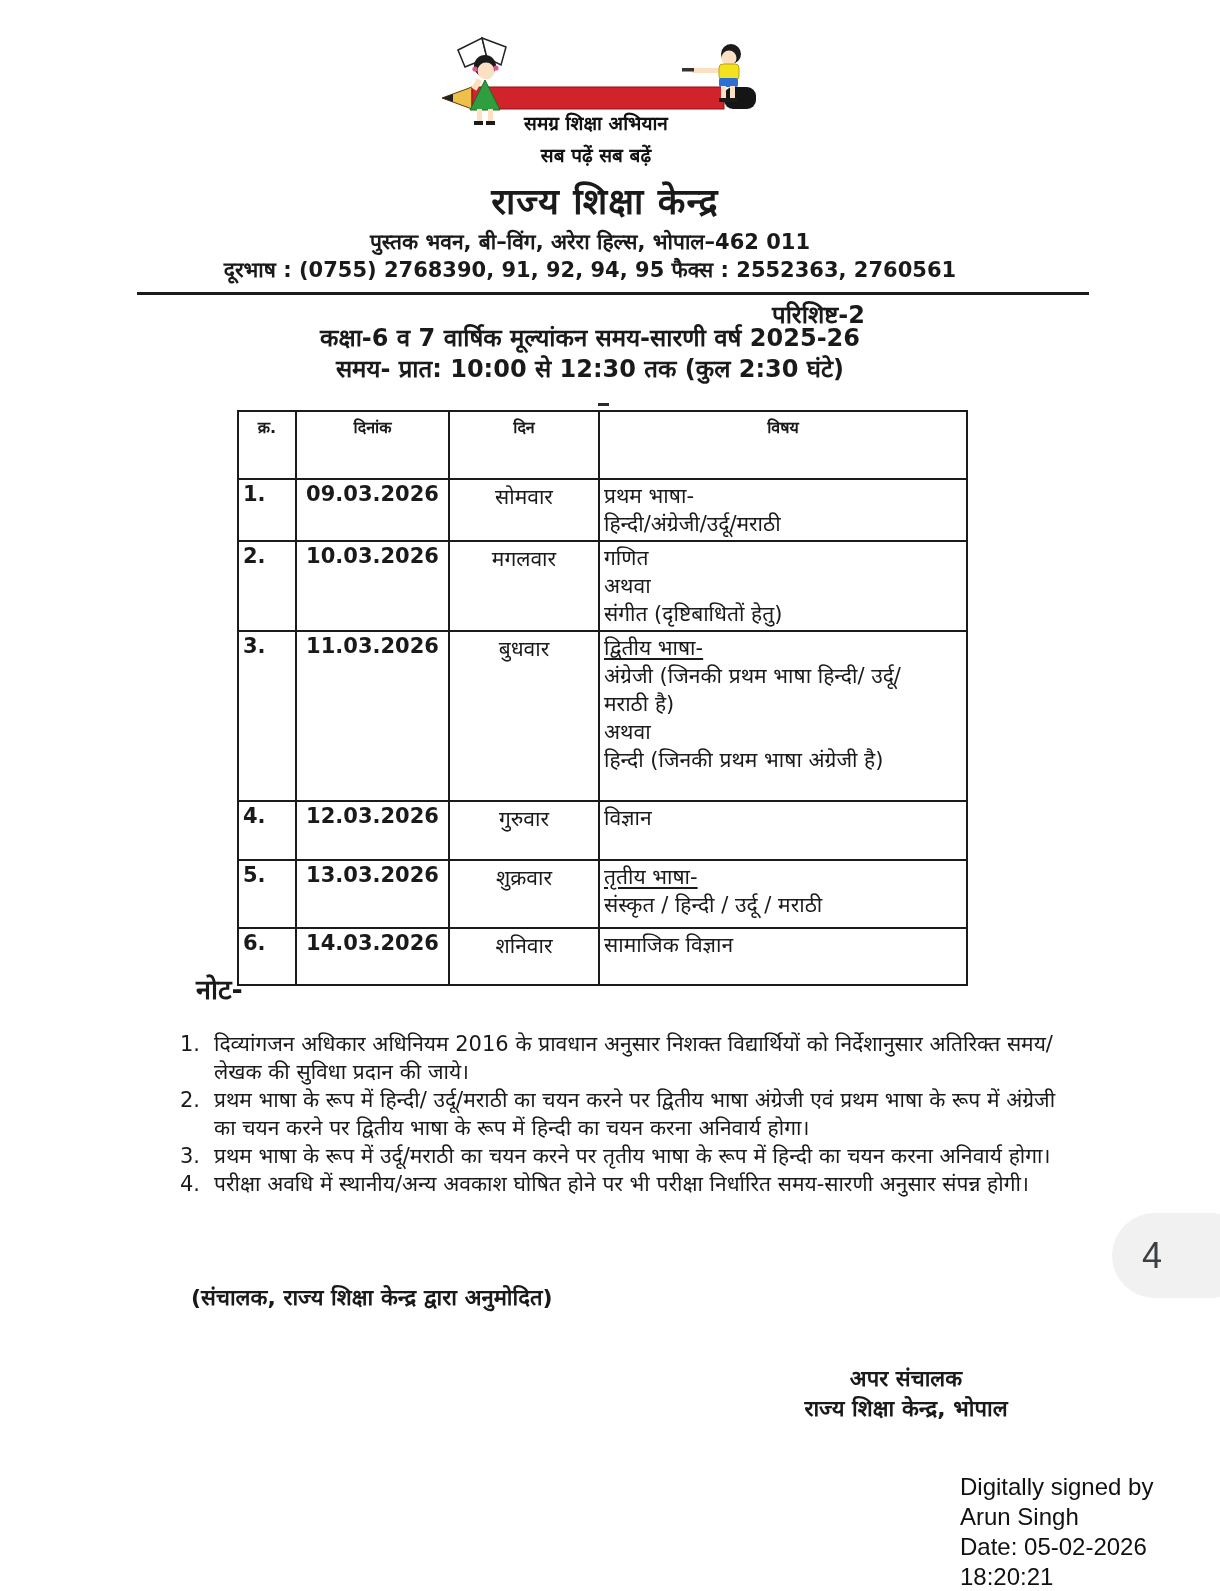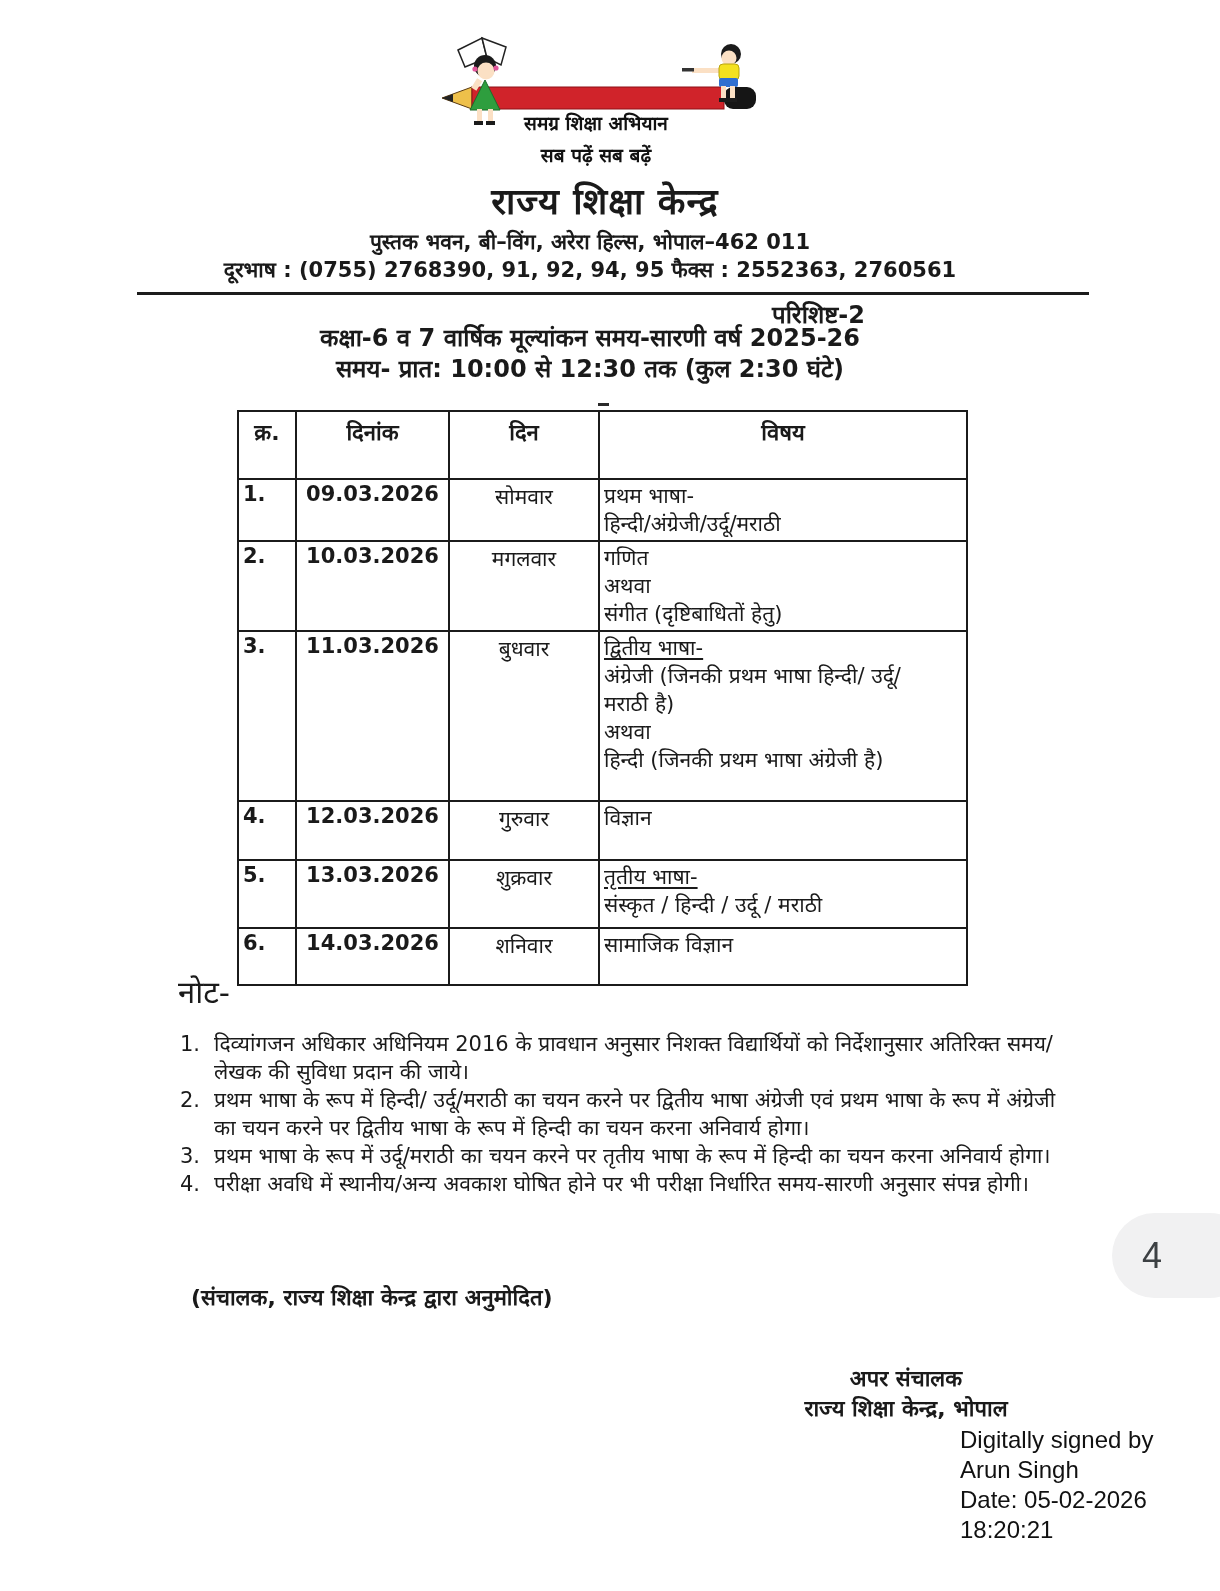--- a/index.html
+++ b/index.html
@@ -28,48 +28,48 @@
   
   .appendix{position:absolute;left:772px;top:297px;font-size:24px;font-weight:bold;}
   .doc-titles{position:absolute;left:0;top:323px;width:1180px;text-align:center;
               font-size:24px;font-weight:bold;line-height:31px;}
   .dash-mark{position:absolute;left:598px;top:403px;width:11px;height:3px;background:#2a2a2a;}
 
   
   .tt-wrap{position:absolute;left:237px;top:410px;}
   table.tt{border-collapse:collapse;table-layout:fixed;width:729px;}
   .tt th,.tt td{border:2px solid #1b1b1b;vertical-align:top;padding:2px 4px;}
-  .tt th{height:60px;font-size:22px;font-weight:bold;text-align:center;padding-top:4px;}
+  .tt th{height:60px;font-size:16px;font-weight:bold;text-align:center;padding-top:4px;}
   .tt col.c1{width:58px}.tt col.c2{width:153px}.tt col.c3{width:150px}.tt col.c4{width:368px}
   .c-sno{font-weight:bold;font-size:21px;text-align:left;}
   .c-date{font-weight:bold;font-size:21px;text-align:center;}
   .c-day{font-size:21px;text-align:center;}
   .c-sub{font-size:21px;text-align:left;}
   .c-sub div{line-height:28px;white-space:nowrap;}
   .c-sub div.u{text-decoration:underline;text-underline-offset:3px;text-decoration-thickness:2px;font-weight:400;}
   #tt-body tr:nth-child(1) td{height:49px}
   #tt-body tr:nth-child(2) td{height:80px}
   #tt-body tr:nth-child(3) td{height:164px}
   #tt-body tr:nth-child(4) td{height:53px}
   #tt-body tr:nth-child(5) td{height:62px}
   #tt-body tr:nth-child(6) td{height:51px}
 
   
-  .note-label{position:absolute;left:178px;top:970px;font-size:31px;font-weight:normal;}
+  .note-label{position:absolute;left:196px;top:970px;font-size:27px;font-weight:bold;}
   .notes{position:absolute;left:180px;top:1030px;width:880px;}
   .note-item{display:flex;align-items:flex-start;}
   .note-num{flex:0 0 34px;font-size:21px;line-height:28px;}
   .note-text{flex:1;font-size:21px;line-height:28px;}
 
   .approved{position:absolute;left:191px;top:1281px;font-size:22px;font-weight:600;}
 
   .signatory{position:absolute;left:781px;top:1364px;width:250px;text-align:center;
              font-size:22px;font-weight:bold;line-height:30px;}
 
-  .digisign{position:absolute;left:960px;top:1425px;font-family:"Liberation Sans","DejaVu Sans",sans-serif;
+  .digisign{position:absolute;left:960px;top:1472px;font-family:"Liberation Sans","DejaVu Sans",sans-serif;
             font-size:24px;line-height:30px;color:#111;}
 
   .page-badge{position:absolute;left:1112px;top:1213px;width:140px;height:85px;
               border-radius:43px;background:#f1f1f2;}
   .page-badge span{position:absolute;left:30px;top:0;line-height:85px;font-size:36px;
               color:#3c4043;font-family:"Liberation Sans",sans-serif;}
 </style>
 </head>
 <body>
 

